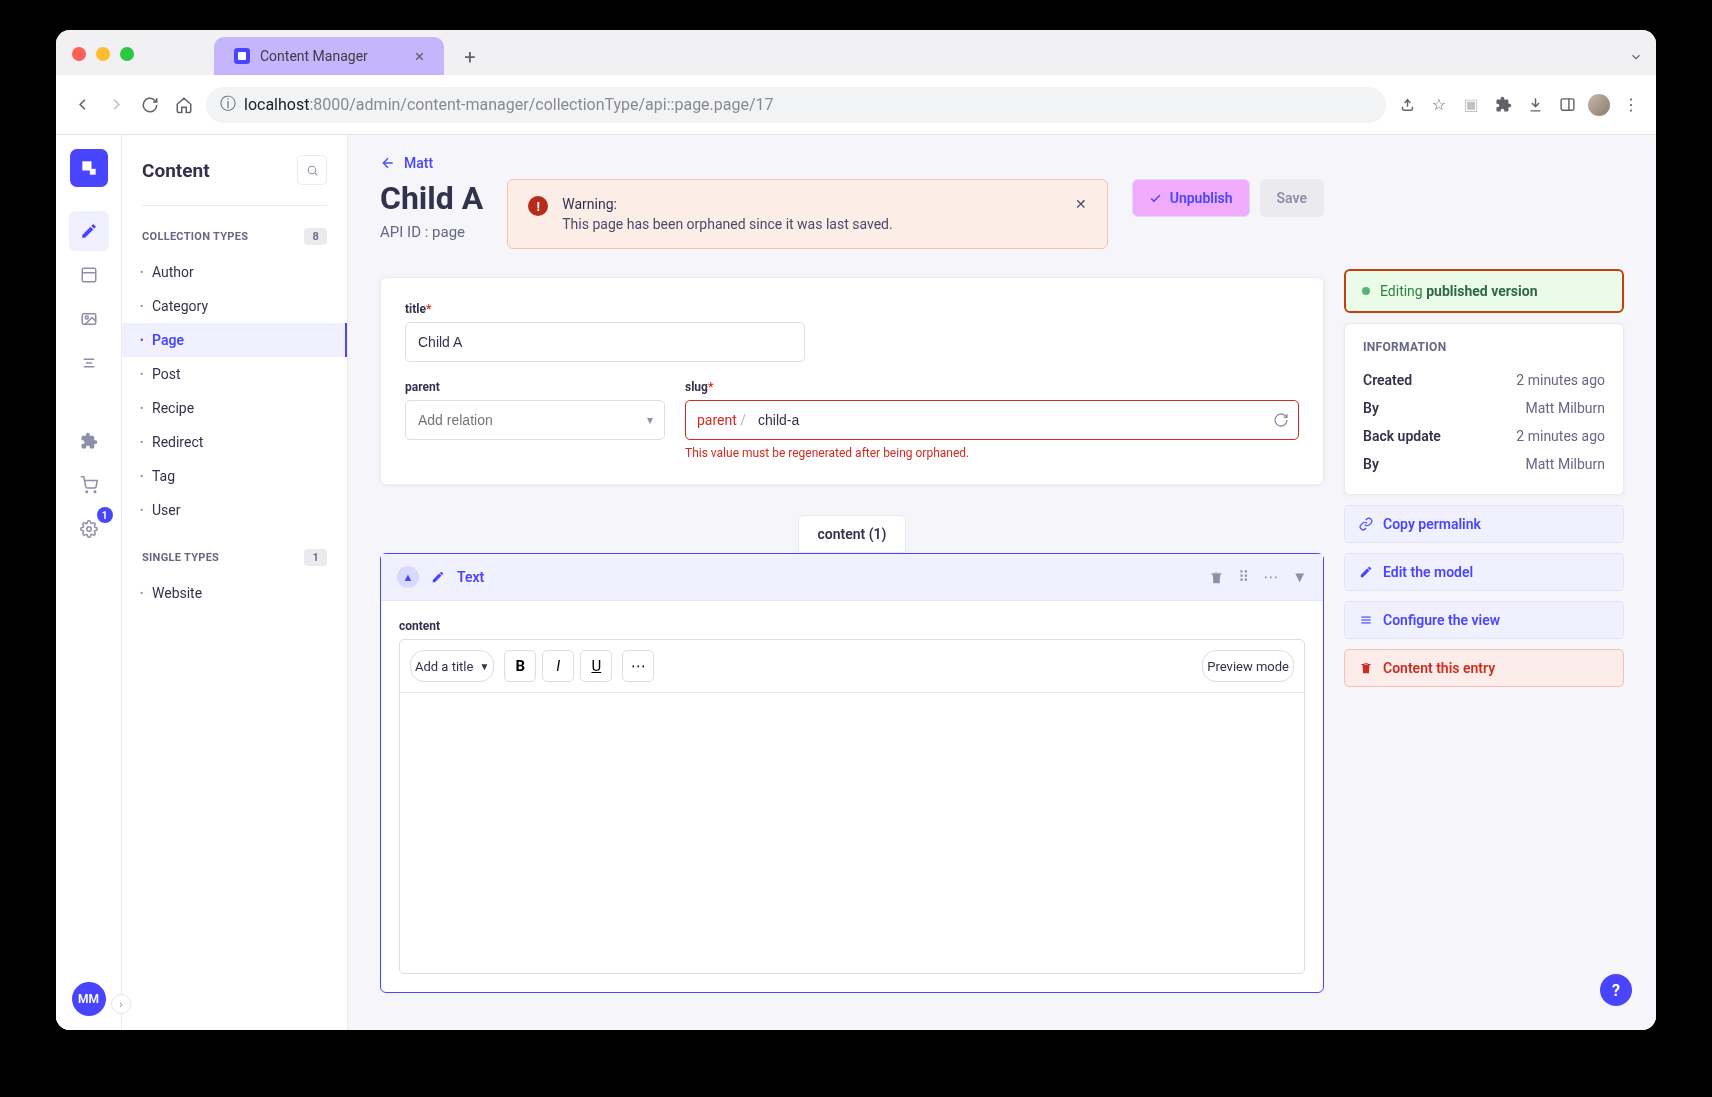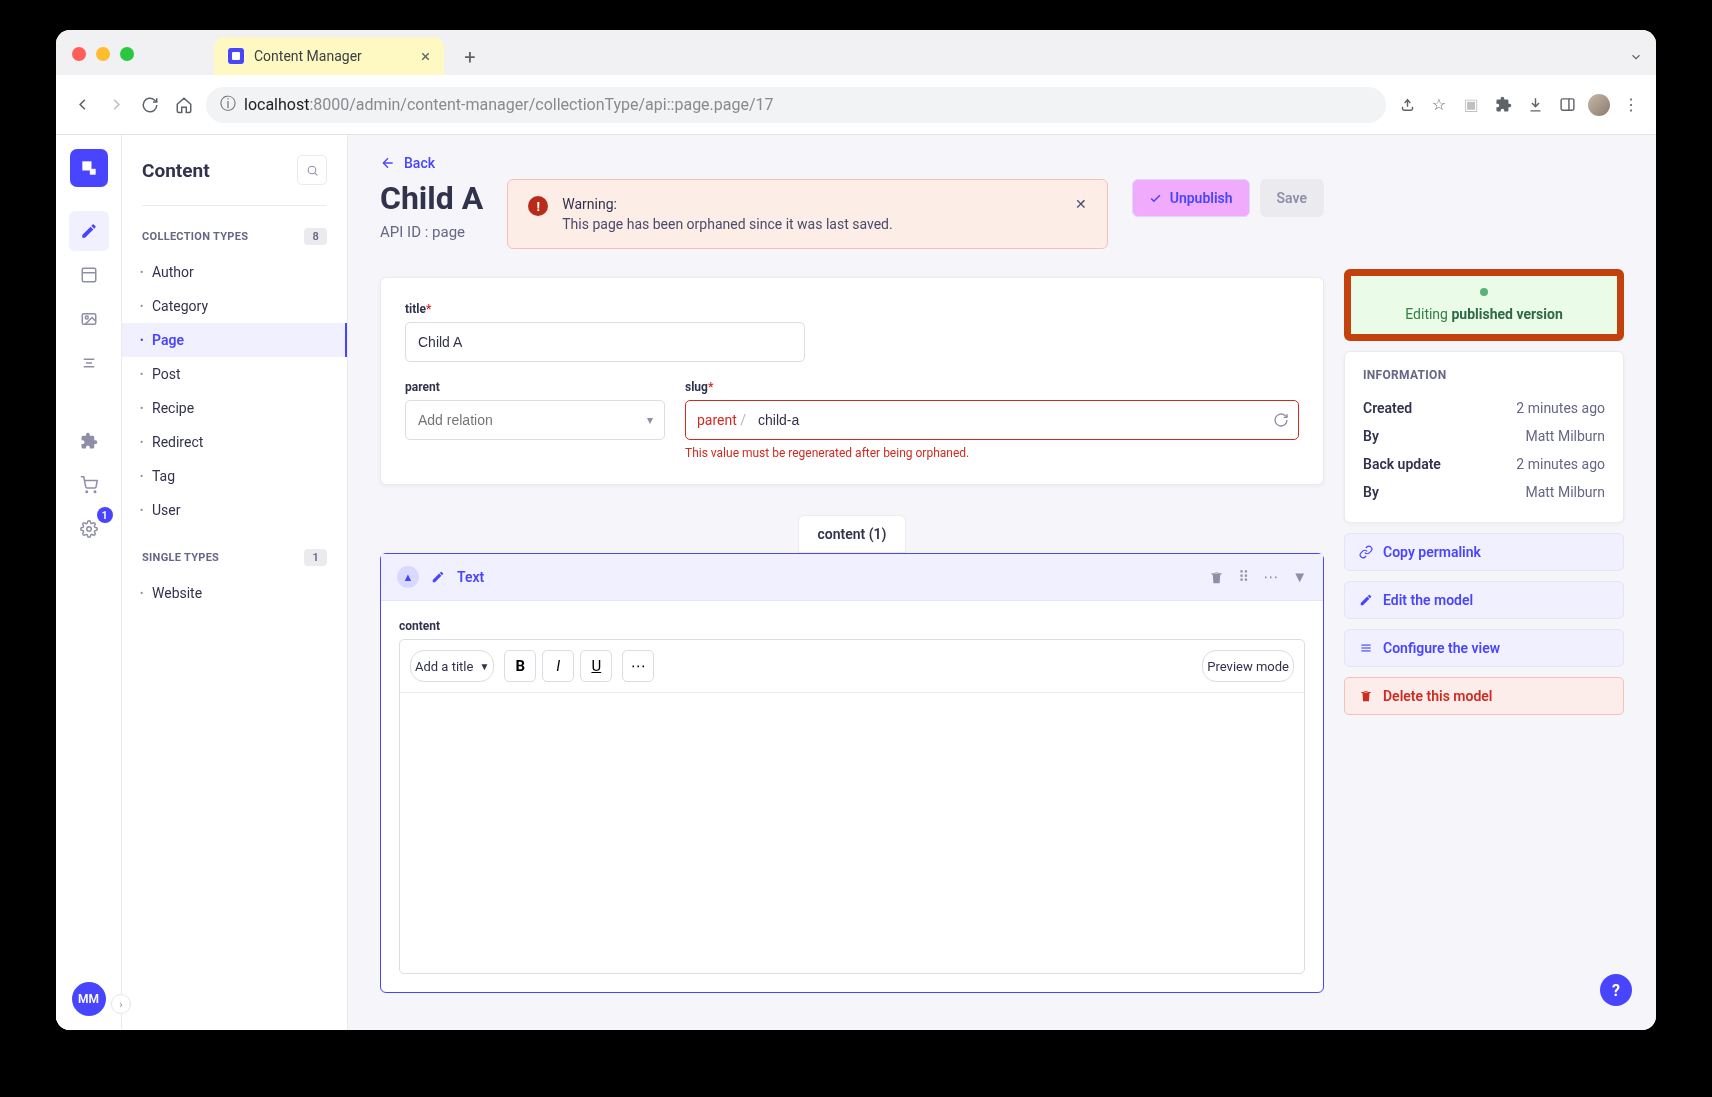--- a/index.html
+++ b/index.html
@@ -5,21 +5,21 @@
 * { box-sizing: border-box; margin: 0; padding: 0; }
 body { background: #000; font-family: -apple-system, BlinkMacSystemFont, "Segoe UI", Roboto, Helvetica, Arial, sans-serif; width: 1712px; height: 1097px; overflow: hidden; }
 .viewport { position: absolute; left: 56px; top: 30px; width: 1600px; height: 1000px; background: #fff; border-radius: 14px; box-shadow: 0 20px 60px rgba(0,0,0,0.5); overflow: hidden; display: flex; flex-direction: column; }
 
 
 .chrome { height: 105px; background: #f1f1f4; display: flex; flex-direction: column; }
 .tabbar { height: 45px; display: flex; align-items: flex-end; padding-left: 16px; }
 .traffic { display: flex; gap: 10px; align-items: center; margin-right: 80px; padding-bottom: 14px; }
 .dot { width: 14px; height: 14px; border-radius: 50%; }
 .dot.r { background: #ff5f57; } .dot.y { background: #febc2e; } .dot.g { background: #28c840; }
-.tab { background: #fef9c3; border-radius: 10px 10px 0 0; height: 38px; display: flex; align-items: center; padding: 0 14px; gap: 10px; min-width: 230px; }
+.tab { background: #c4b5fd; border-radius: 10px 10px 0 0; height: 38px; display: flex; align-items: center; padding: 0 20px; gap: 10px; min-width: 230px; }
 .tab-icon { width: 16px; height: 16px; background: #4945ff; border-radius: 3px; position: relative; }
 .tab-icon::after { content:""; position:absolute; inset:4px; background:#fff; border-radius:1px; }
 .tab-title { font-size: 14px; color: #3c4043; flex: 1; }
 .tab-x { color: #5f6368; font-size: 17px; }
 .newtab { width: 28px; height: 28px; border-radius: 50%; display:flex; align-items:center; justify-content:center; color:#5f6368; font-size:20px; margin-left: 12px; margin-bottom: 4px; }
 .addrbar { height: 60px; background: #fff; display:flex; align-items:center; padding: 0 14px; gap: 10px; border-bottom: 1px solid #e4e4e7; }
 .nav-ico { width: 24px; height: 24px; display:flex; align-items:center; justify-content:center; color:#5f6368; }
 .urlbox { flex: 1; height: 36px; background: #f1f3f4; border-radius: 18px; display:flex; align-items:center; padding: 0 14px; gap: 8px; font-size: 16px; color: #202124; }
 .url-info { color: #5f6368; font-size: 16px; }
 .url-path .dim { color: #8a8a8e; }
@@ -102,21 +102,21 @@
 .comp-acts { display:flex; gap:14px; align-items:center; color:#8e8ea9; font-size:15px; }
 .comp-body { padding: 18px; }
 .rte { border:1px solid #dcdce4; border-radius:5px; background:#fff; }
 .rte-tb { display:flex; align-items:center; padding:10px; gap:10px; border-bottom:1px solid #eaeaef; }
 .rte-btn { height:32px; padding:0 4px; border:1px solid #dcdce4; border-radius:14px; font-size:13px; color:#32324d; display:flex; align-items:center; gap:6px; cursor:pointer; }
 .rte-grp { display:flex; gap:6px; }
 .rte-ico { width:32px; height:32px; border:1px solid #dcdce4; border-radius:5px; display:flex; align-items:center; justify-content:center; font-size:15px; cursor:pointer; }
 .rte-spacer { flex:1; }
 .rte-area { height: 280px; }
 
-.pubbar { background:#eafbe7; border:7px solid #c2410c; padding:12px 16px; border-radius:6px; display:flex; align-items:center; gap:10px; font-size:14px; color:#328048;flex-direction:column; }
+.pubbar { background:#eafbe7; border:2px solid #c2410c; padding:12px 16px; border-radius:6px; display:flex; align-items:center; gap:10px; font-size:14px; color:#328048; }
 .pubdot { width:8px; height:8px; border-radius:50%; background:#5cb176; }
 .pubbar b { color:#2f6846; font-weight:700; }
 .infocard { padding:16px 18px; }
 .info-h { font-size:12px; font-weight:700; color:#666687; letter-spacing:0.3px; margin-bottom:12px; }
 .info-row { display:flex; justify-content:space-between; font-size:14px; padding:6px 0; }
 .info-k { color:#32324d; font-weight:600; }
 .info-v { color:#666687; }
 .actbtn { background:#f0f0ff; border:1px solid #e4e4f6; border-radius:5px; padding:10px 14px; display:flex; gap:10px; align-items:center; font-size:14px; font-weight:600; color:#4945ff; cursor:pointer; }
 .actbtn.danger { background:#fcecea; border-color:#f5c0b8; color:#d02b20; }
 .actbtn .ai { font-size:14px; }
@@ -299,21 +299,21 @@
       </div>
     </div>
 
     <div class="main">
       <div class="mcol">
         <div class="back">
           <svg width="16" height="16" viewBox="0 0 24 24" fill="none" stroke="currentColor" stroke-width="2">
               <line x1="19" y1="12" x2="5" y2="12"></line>
               <polyline points="12 19 5 12 12 5"></polyline>
             </svg>
-          <span>Back</span>
+          <span>Matt</span>
         </div>
         <div class="hdrrow">
           <div class="titleblk">
             <h1>Child A</h1>
             <div class="subtitle">API ID : page</div>
           </div>
           <div class="alert warn">
             <div class="al-ico">!</div>
             <div class="al-body">
               <div class="al-title">Warning:</div>
@@ -464,20 +464,20 @@
               </svg>
             </span>
             <span>Configure the view</span>
           </div>
         <div class="actbtn danger">
             <span class="ai">
               <svg width="14" height="14" viewBox="0 0 24 24" fill="currentColor">
                 <path d="M6 7h12l-1 14H7L6 7zm3-3h6v2H9V4zM4 7h16v-2H4v2z"></path>
               </svg>
             </span>
-            <span>Delete this model</span>
+            <span>Content this entry</span>
           </div>
       </div>
     </div>
   </div>
 
   <div class="helpfab">?</div>
 </div>
 
 </body></html>

